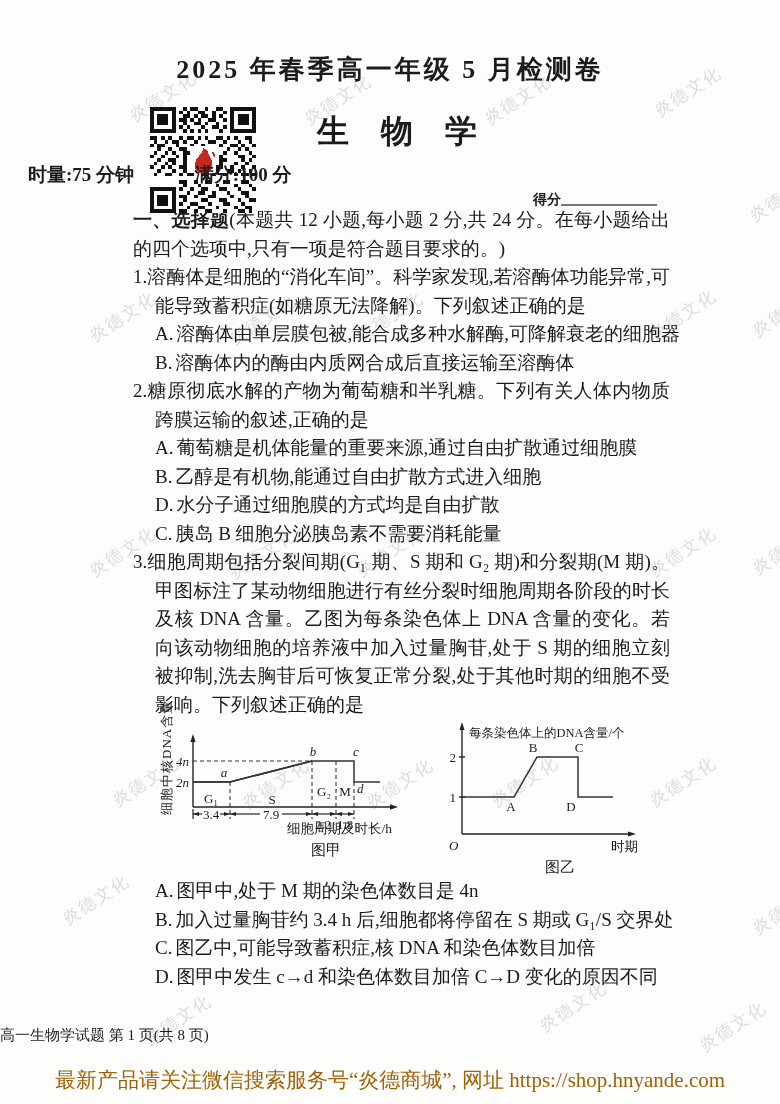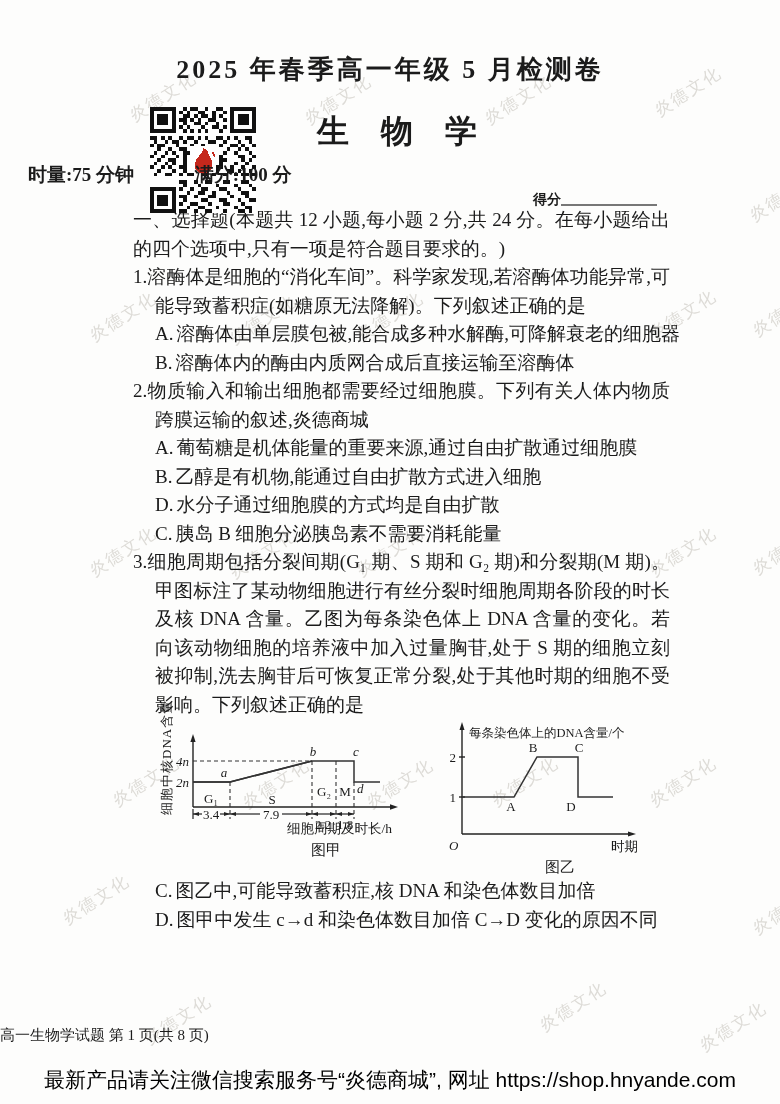--- a/index.html
+++ b/index.html
@@ -17,37 +17,37 @@
   .subject{position:absolute;top:110px;left:7px;width:100%;text-align:center;
       font-size:32px;font-weight:bold;letter-spacing:12px;text-indent:12px;}
   .meta{position:absolute;top:162px;left:0;width:100%;text-align:left;font-size:19px;font-weight:600;}
   .meta span{margin:0 28px;}
   .score{position:absolute;top:186px;left:533px;font-size:14px;font-weight:bold;}
   .score .blank{display:inline-block;width:96px;border-bottom:2px solid #777;height:18px;vertical-align:-2px;}
   
   .content{position:absolute;left:133px;top:206px;width:537px;z-index:1;
       font-size:19px;line-height:28.5px;text-align:justify;}
   .content p{margin:0;}
-  .sec-title{font-weight:normal;}
+  .sec-title{font-weight:bold;}
   .sec-note{}
   .stem{padding-left:22px;text-indent:-22px;}
   .opt{padding-left:22px;white-space:nowrap;}
   .opt .lbl{margin-right:3px;}
   
   .figrow{position:relative;height:158px;}
   .fig{position:absolute;top:0;}
   .fig-jia{left:18px;width:272px;height:152px;}
   .fig-yi{left:310px;width:235px;height:160px;}
   .ylab-rot{position:absolute;left:2px;top:86px;transform:rotate(-90deg);transform-origin:0 0;
       font-size:13px;letter-spacing:1px;white-space:nowrap;width:110px;display:block;text-align:center;}
   svg text{font-family:"Liberation Serif","DejaVu Serif",serif;fill:#1b1b1b;}
   
   .page-info{position:absolute;top:1026px;left:0;width:100%;text-align:left;font-size:15px;z-index:1;}
-  .promo{position:absolute;top:1066px;left:0;width:100%;text-align:center;font-size:21px;color:#000000;
-      font-family:Liberation Sans, sans-serif;z-index:1;}
+  .promo{position:absolute;top:1066px;left:0;width:100%;text-align:center;font-size:21px;color:#a16207;
+      font-family:Liberation Serif, serif;z-index:1;}
 </style>
 </head>
 <body>
 
 <div class="page">
 
   <div id="wm-layer">
       <span class="wm" style="left: 125px; top: 85px;">炎德文化</span>
       <span class="wm" style="left: 300px; top: 88px;">炎德文化</span>
       <span class="wm" style="left: 480px; top: 88px;">炎德文化</span>
@@ -114,21 +114,21 @@
 
     <p><span class="sec-title">一、选择题</span><span class="sec-note">(本题共 12 小题,每小题 2 分,共 24 分。在每小题给出的四个选项中,只有一项是符合题目要求的。)</span></p>
 
     <div>
       <p class="stem"><span class="lbl">1.</span><span>溶酶体是细胞的“消化车间”。科学家发现,若溶酶体功能异常,可能导致蓄积症(如糖原无法降解)。下列叙述正确的是</span></p>
       <p class="opt"><span class="lbl">A.</span><span>溶酶体由单层膜包被,能合成多种水解酶,可降解衰老的细胞器</span></p>
       <p class="opt"><span class="lbl">B.</span><span>溶酶体内的酶由内质网合成后直接运输至溶酶体</span></p>
     </div>
 
     <div>
-      <p class="stem"><span class="lbl">2.</span><span>物质输入和输出细胞都需要经过细胞膜。下列有关人体内物质跨膜运输的叙述,炎德商城</span></p>
+      <p class="stem"><span class="lbl">2.</span><span>糖原彻底水解的产物为葡萄糖和半乳糖。下列有关人体内物质跨膜运输的叙述,正确的是</span></p>
       <p class="opt"><span class="lbl">A.</span><span>葡萄糖是机体能量的重要来源,通过自由扩散通过细胞膜</span></p>
       <p class="opt"><span class="lbl">B.</span><span>乙醇是有机物,能通过自由扩散方式进入细胞</span></p>
       <p class="opt"><span class="lbl">D.</span><span>水分子通过细胞膜的方式均是自由扩散</span></p>
       <p class="opt"><span class="lbl">C.</span><span>胰岛 B 细胞分泌胰岛素不需要消耗能量</span></p>
     </div>
 
     <div>
       <p class="stem"><span class="lbl">3.</span><span>细胞周期包括分裂间期(G₁ 期、S 期和 G₂ 期)和分裂期(M 期)。甲图标注了某动物细胞进行有丝分裂时细胞周期各阶段的时长及核 DNA 含量。乙图为每条染色体上 DNA 含量的变化。若向该动物细胞的培养液中加入过量胸苷,处于 S 期的细胞立刻被抑制,洗去胸苷后可恢复正常分裂,处于其他时期的细胞不受影响。下列叙述正确的是</span></p>
 
       <div class="figrow">
@@ -212,20 +212,22 @@
               <text x="128" y="92" text-anchor="middle">D</text>
               <text x="6" y="131" font-style="italic">O</text>
               <text x="168" y="132" font-size="13.5">时期</text>
               <text x="117" y="153" text-anchor="middle" font-size="15">图乙</text>
             </g>
           </svg>
         </div>
 
       </div>
 
+      <p class="opt"><span class="lbl">A.</span><span>图甲中,处于 M 期的染色体数目是 4n</span></p>
+      <p class="opt"><span class="lbl">B.</span><span>加入过量胸苷约 3.4 h 后,细胞都将停留在 S 期或 G₁/S 交界处</span></p>
       <p class="opt"><span class="lbl">C.</span><span>图乙中,可能导致蓄积症,核 DNA 和染色体数目加倍</span></p>
       <p class="opt"><span class="lbl">D.</span><span>图甲中发生 c→d 和染色体数目加倍 C→D 变化的原因不同</span></p>
     </div>
 
   </div>
 
   <div class="page-info">高一生物学试题 第 1 页(共 8 页)</div>
   <div class="promo">最新产品请关注微信搜索服务号“炎德商城”, 网址 https://shop.hnyande.com</div>
 
 </div>

